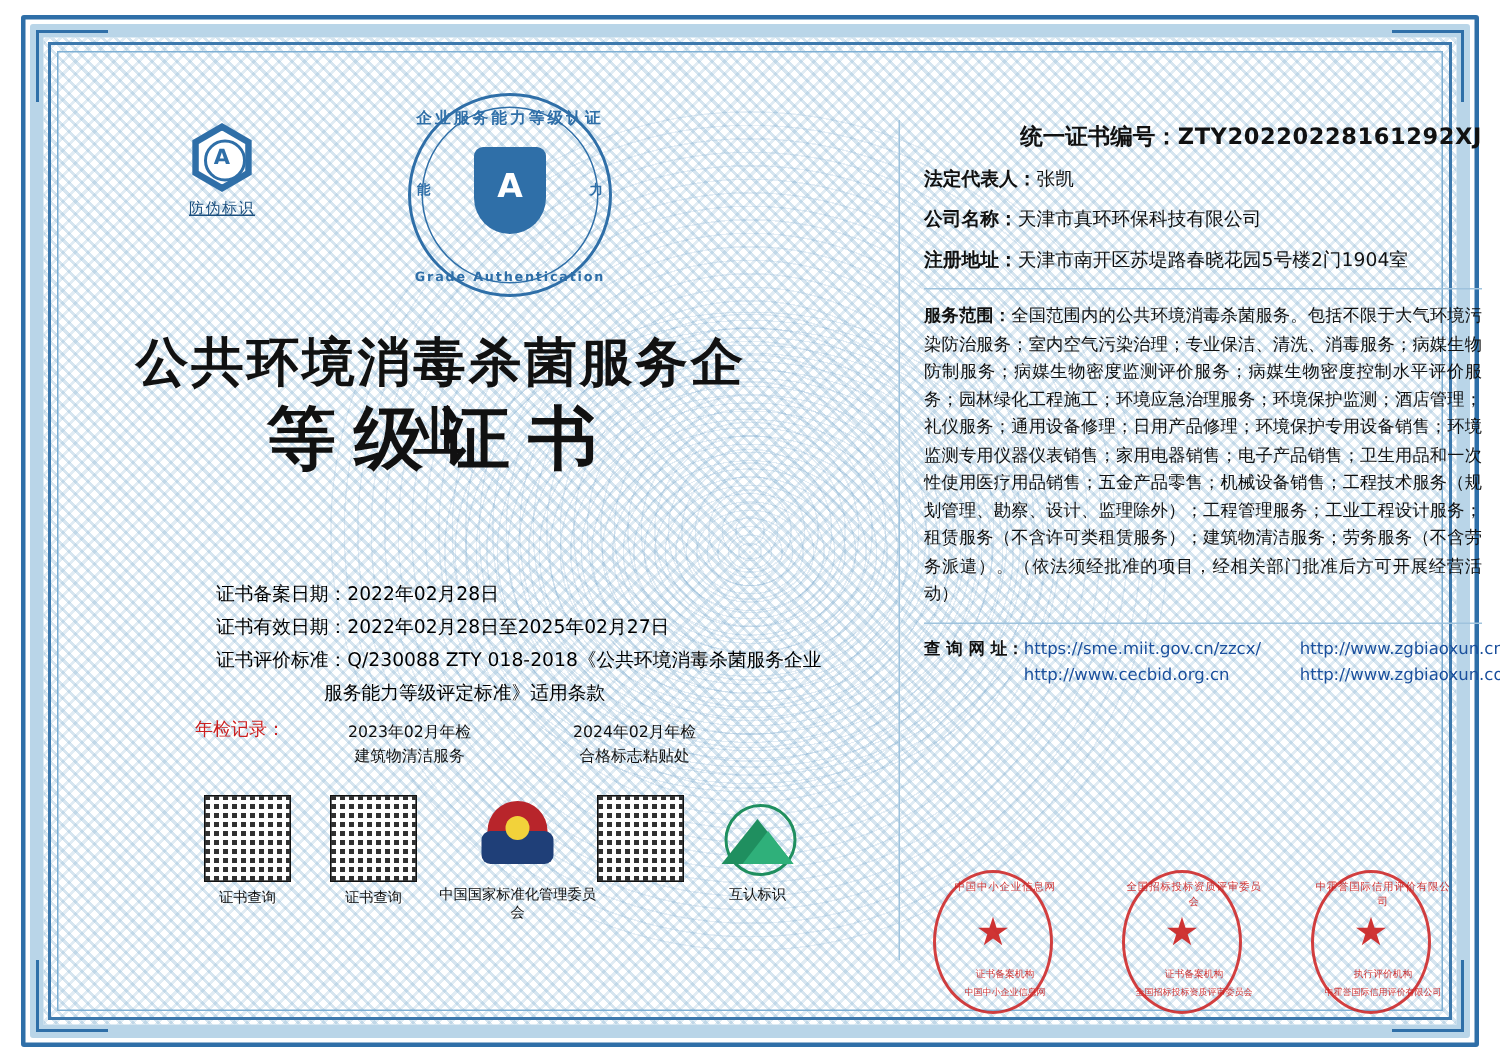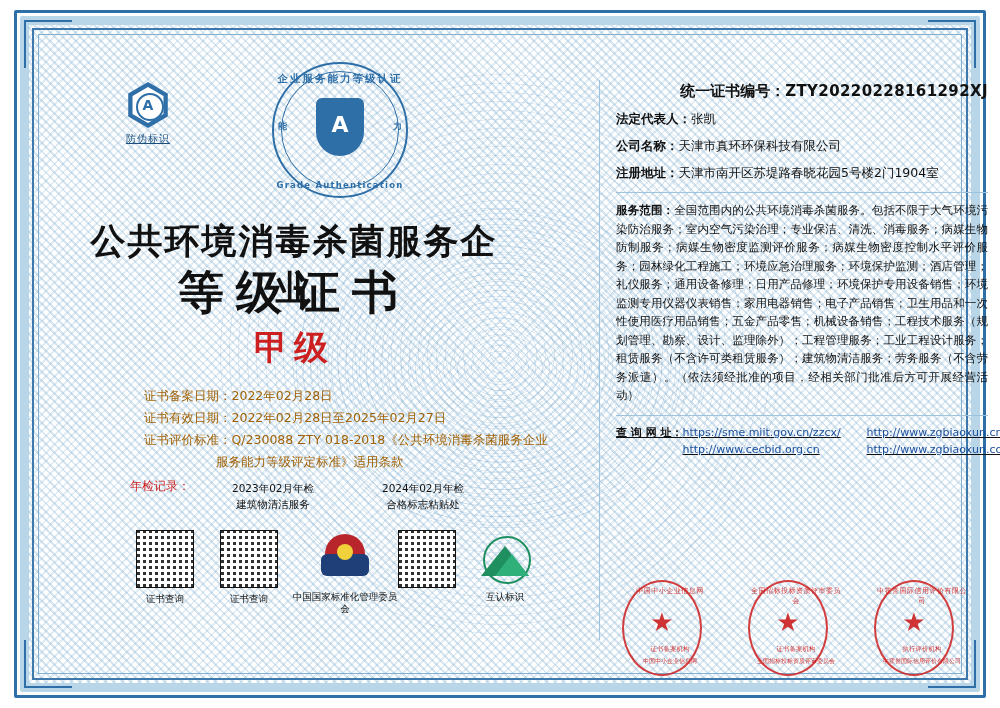--- a/index.html
+++ b/index.html
@@ -59,21 +59,21 @@
   .seal .arc-r{position:absolute;right:6px;top:58px;font-size:9px;color:#2f6fa8;font-weight:bold;}
 
   .title1{position:absolute;left:40px;top:178px;width:420px;text-align:center;
     font-size:35px;font-weight:bold;color:#111;letter-spacing:2px;
     font-family:"DejaVu Sans","Liberation Sans",sans-serif;}
   .title2{position:absolute;left:40px;top:222px;width:420px;text-align:center;
     font-size:46px;font-weight:bold;color:#111;letter-spacing:12px;}
   .title3{position:absolute;left:40px;top:285px;width:420px;text-align:center;
     font-size:34px;font-weight:bold;color:#cc1f1f;letter-spacing:6px;}
 
-  .info-lines{position:absolute;left:100px;top:345px;width:420px;font-size:12.5px;color:#a16207;line-height:22px;}
+  .info-lines{position:absolute;left:100px;top:345px;width:420px;font-size:12.5px;color:#000000;line-height:22px;}
   .info-lines .row{white-space:nowrap;}
   .info-lines .row.ind{padding-left:72px;}
 
   .annual{position:absolute;left:86px;top:438px;width:430px;}
   .annual .lbl{position:absolute;left:0;top:0;font-size:12px;color:#cc1f1f;}
   .annual .box{position:absolute;font-size:10.5px;color:#111;text-align:center;line-height:16px;}
   .annual .b1{left:78px;top:2px;width:130px;}
   .annual .b2{left:228px;top:2px;width:130px;}
 
   .qrrow{position:absolute;left:84px;top:490px;width:430px;}
@@ -105,21 +105,21 @@
   .rrow{margin-top:9px;font-size:12.5px;line-height:18px;}
   .rrow .k{font-weight:bold;}
   .hr{height:1px;background:#9fc3dd;margin:10px 0 8px;}
 
   .scope{font-size:11.5px;line-height:18.5px;text-align:justify;}
   .scope .k{font-weight:bold;}
 
   .binfo{font-size:11.8px;line-height:18px;margin-top:2px;}
   .binfo .k{font-weight:bold;}
   .binfo .ind{padding-left:70px;}
-  .weblinks{font-size:11px;line-height:17px;margin-top:6px;text-decoration:underline;}
+  .weblinks{font-size:11px;line-height:17px;margin-top:6px;}
   .weblinks a{color:#1a4f9c;text-decoration:none;}
   .wl-row{display:flex;}
   .wl-row .k{font-weight:bold;white-space:nowrap;}
   .wl-col{display:flex;flex-direction:column;}
   .wl-pair{display:flex;gap:16px;}
   .wl-pair span{min-width:168px;}
 
   .stamps{position:absolute;left:568px;top:540px;width:378px;height:92px;}
   .stamp{position:absolute;width:80px;height:96px;}
   .stamp .ring{position:absolute;inset:0;border:2.5px solid #cc1f1f;border-radius:50%;opacity:.85;}
@@ -165,21 +165,20 @@
       <div class="arc-l">能</div>
       <div class="arc-r">力</div>
       <div class="shield">
         <b>A</b>
       </div>
       <div class="arc-bot">Grade Authentication</div>
     </div>
 
     <div class="title1">公共环境消毒杀菌服务企业</div>
     <div class="title2">等级证书</div>
-    <div class="title3">甲级</div>
 
     <div class="info-lines">
       <div class="row"><span>证书备案日期：</span><span>2022年02月28日</span></div>
       <div class="row"><span>证书有效日期：</span><span>2022年02月28日至2025年02月27日</span></div>
       <div class="row"><span>证书评价标准：</span><span>Q/230088 ZTY 018-2018《公共环境消毒杀菌服务企业</span></div>
       <div class="row ind"><span>服务能力等级评定标准》适用条款</span></div>
     </div>
 
     <div class="annual">
       <div class="lbl">年检记录：</div>

